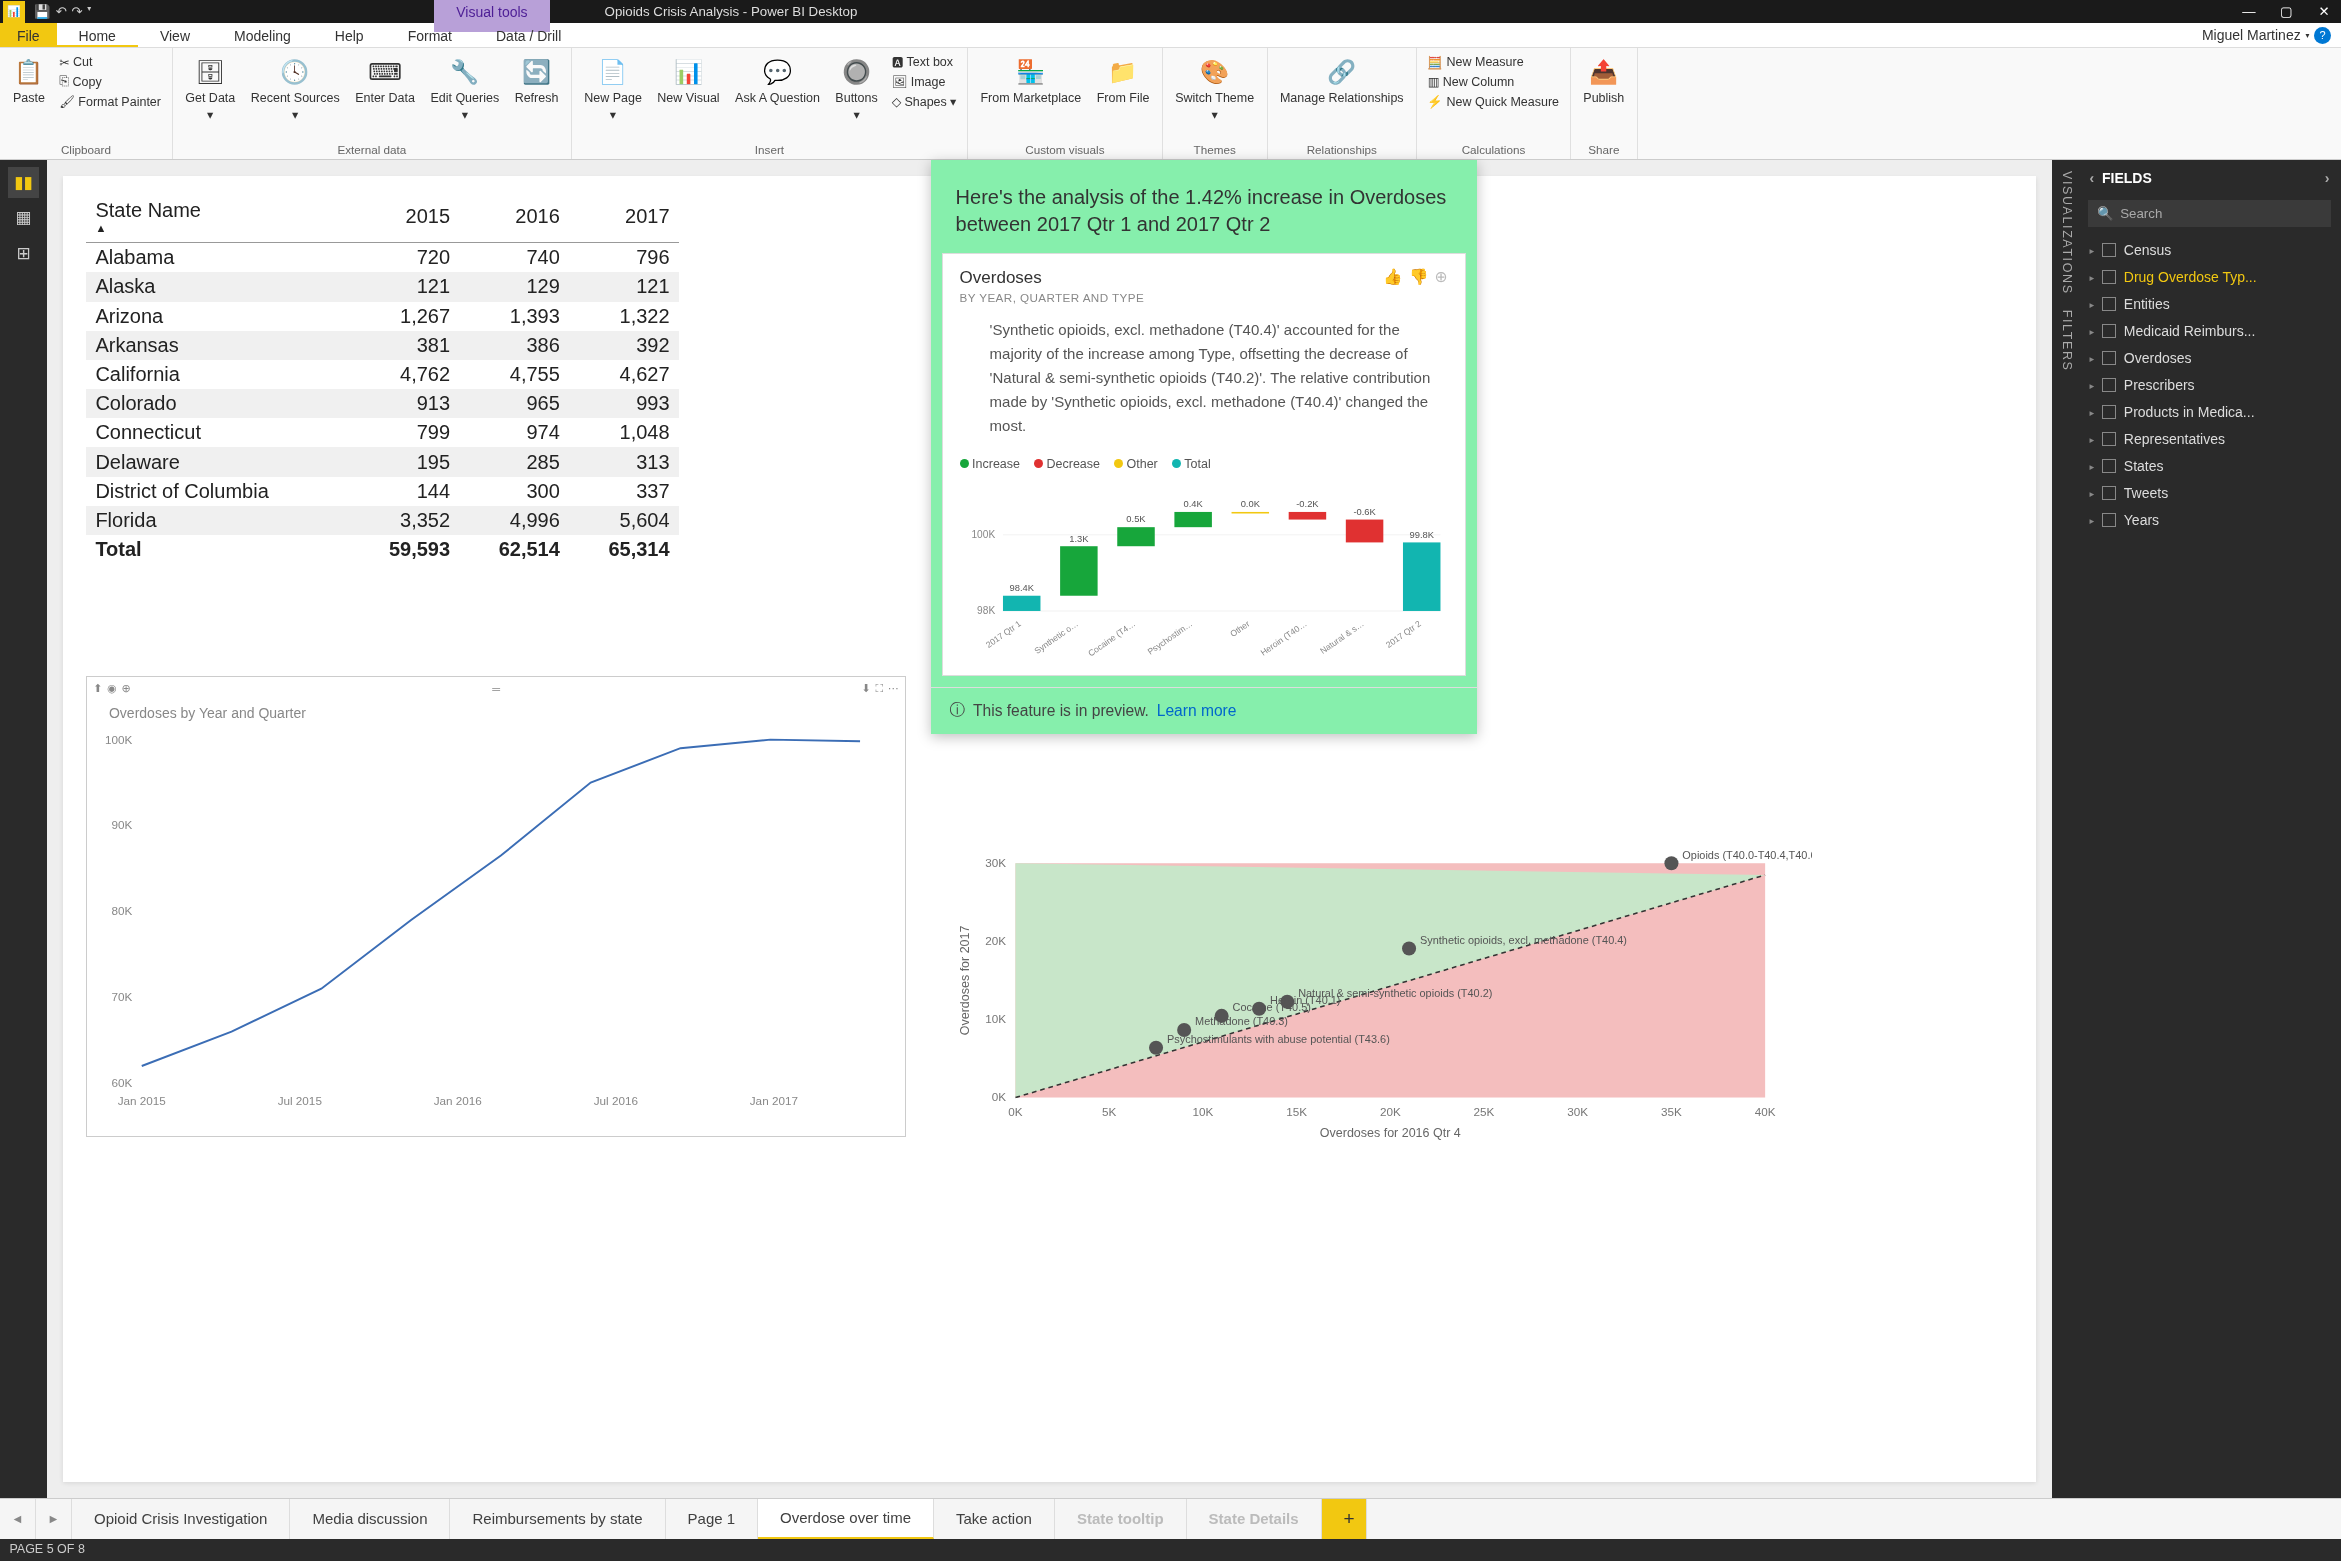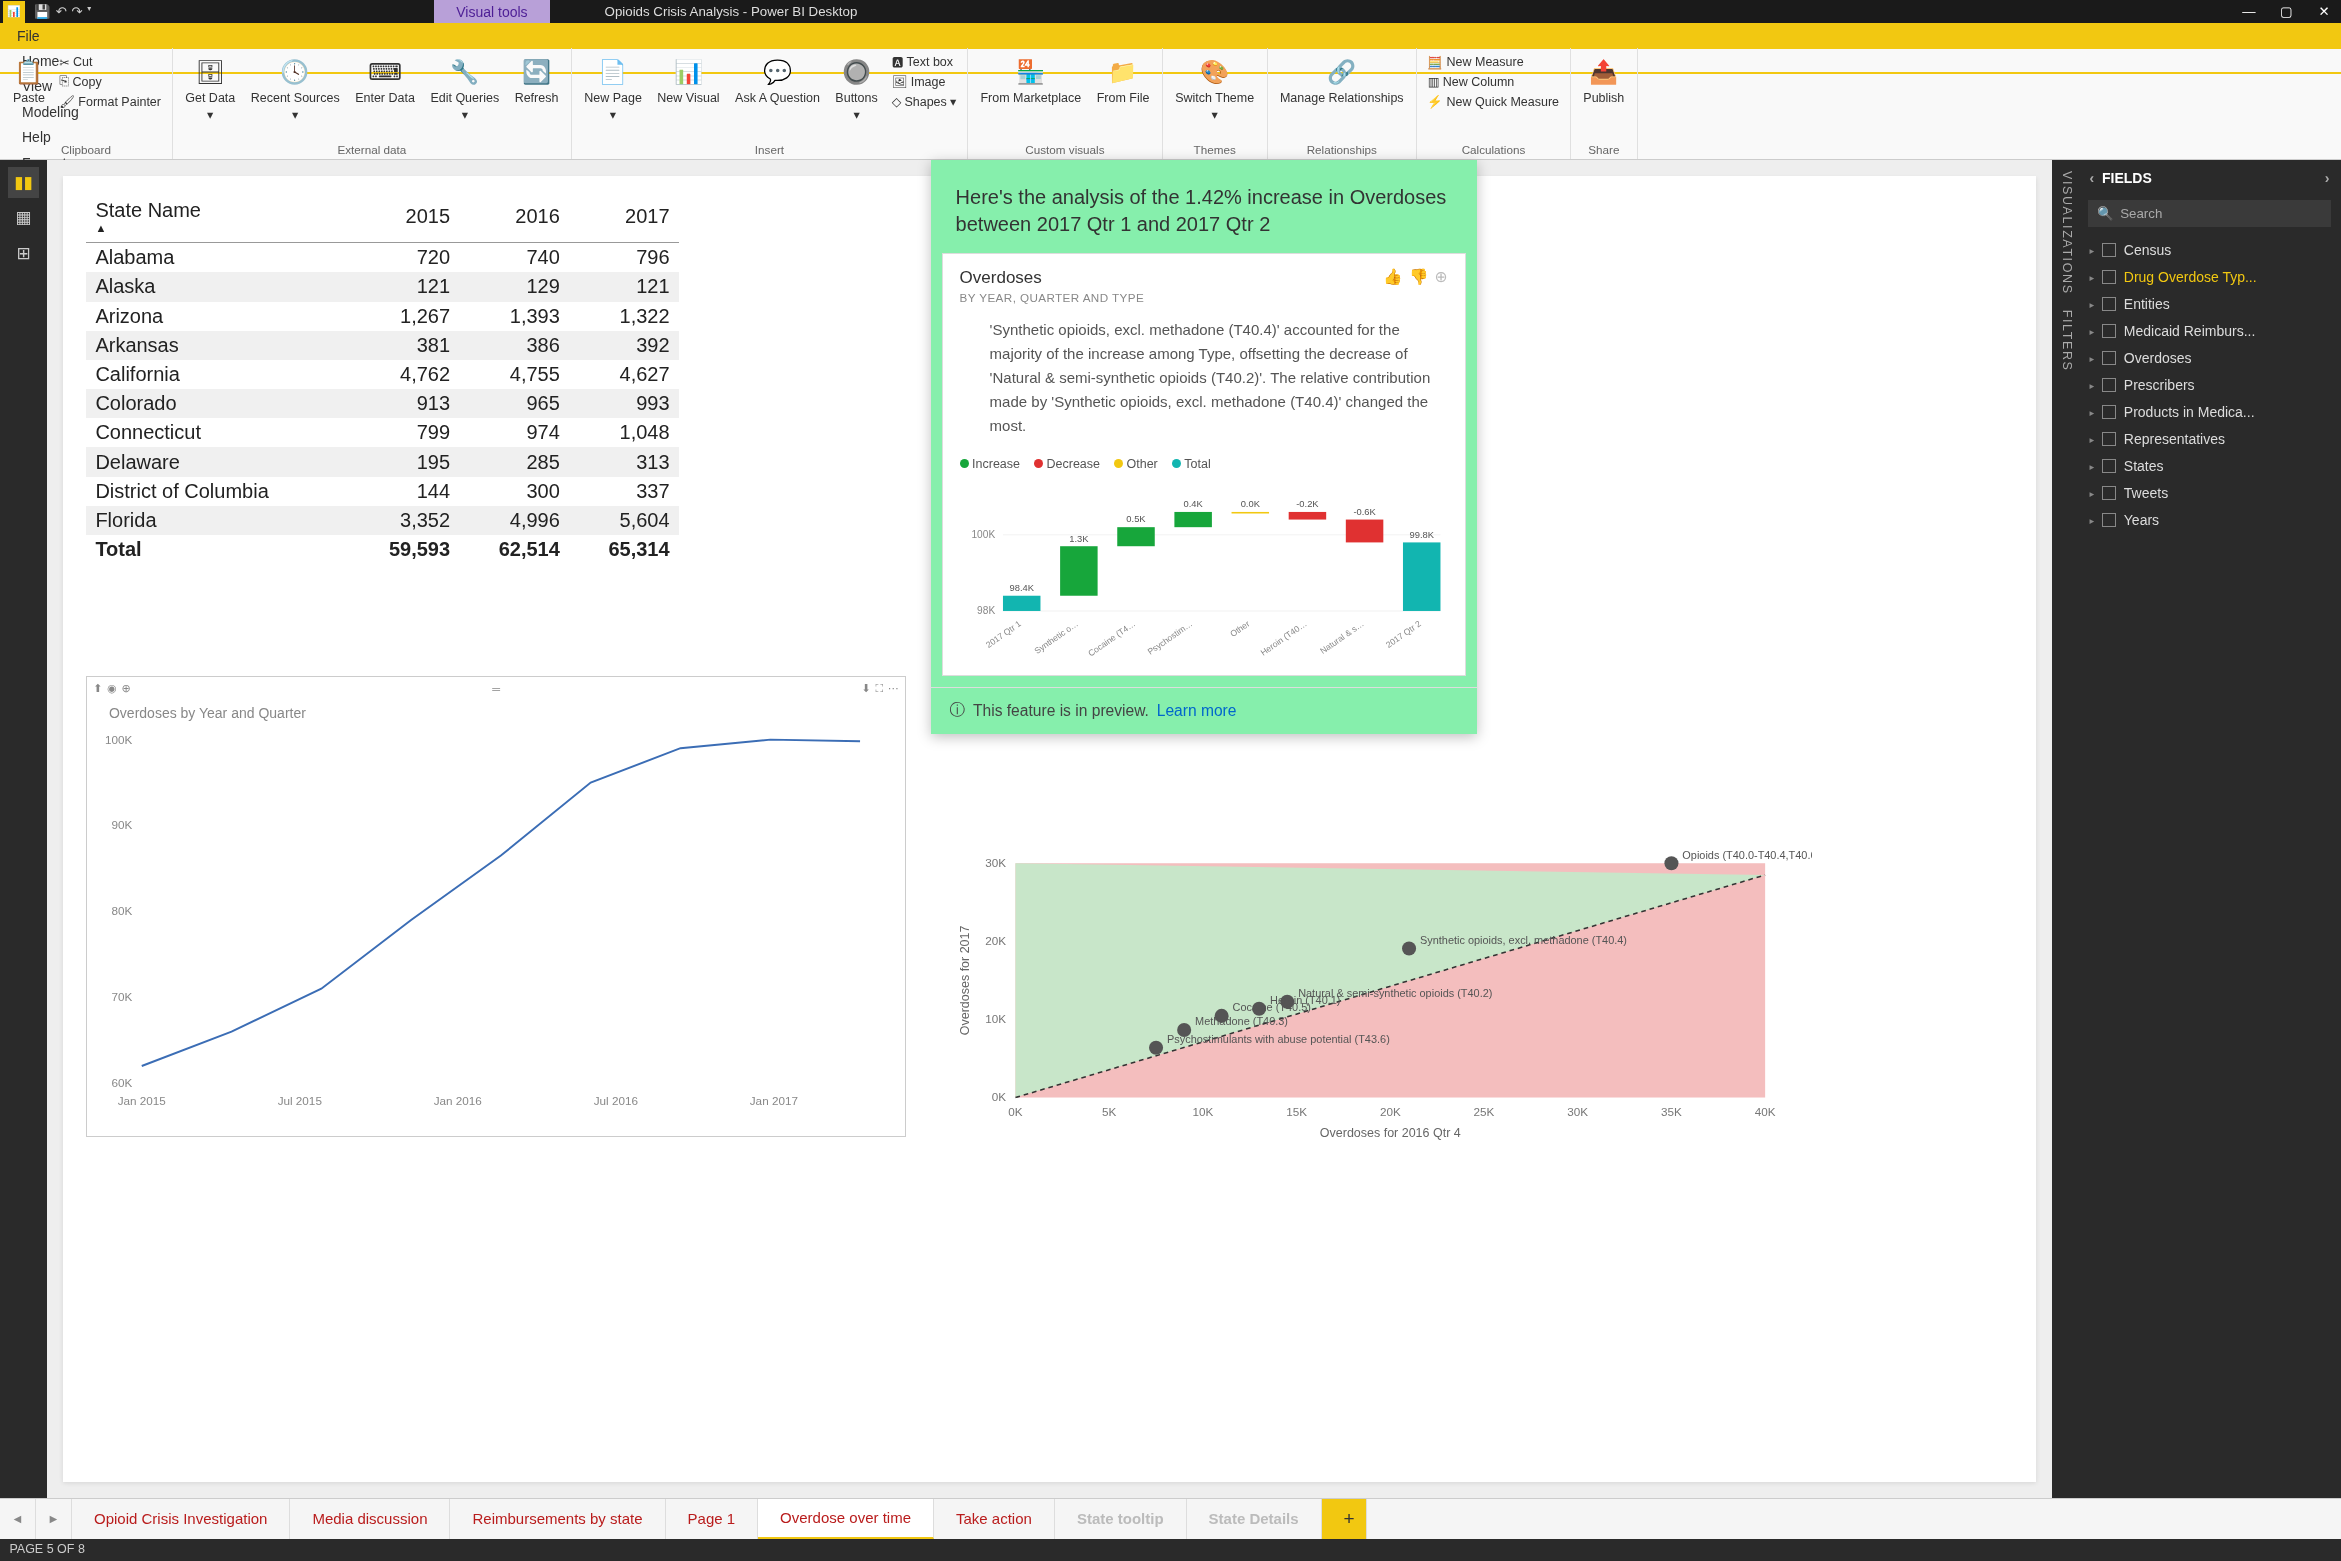--- a/index.html
+++ b/index.html
@@ -9,21 +9,21 @@
     .title-bar { height: 23.4px; background: #1a1a1a; display: flex; align-items: center; color: #fff; font-size: 13.3px; }
     .title-bar .app-icon { width: 22px; height: 22px; background: #f2c811; margin: 0 3.1px; display: flex; align-items: center; justify-content: center; font-size: 11px; color: #000; }
     .title-bar .qat { display: flex; gap: 4.7px; margin-left: 6.2px; }
     .title-bar .qat span { color: #ccc; cursor: pointer; }
     .visual-tools { background: #b8a0d8; padding: 12px 22px; color: #4c1d95; margin-left: 343px; font-size: 14px; }
     .title-text { margin-left: 55px; color: #ddd; }
     .window-controls { margin-left: auto; display: flex; gap: 1.6px; }
     .window-controls span { width: 36px; height: 23.4px; display: flex; align-items: center; justify-content: center; cursor: pointer; color: #fff; }
     
     
-    .ribbon-tabs { height: 25px; background: #fff; display: flex; border-bottom: 0.8px solid #ddd; flex-direction: column; }
+    .ribbon-tabs { height: 25px; background: #fff; display: flex; border-bottom: 0.8px solid #ddd; }
     .file-tab { background: #f2c811; color: #333; padding: 4.7px 17px; font-size: 14px; }
     .ribbon-tab { padding: 4.7px 22px; font-size: 14px; color: #333; cursor: pointer; }
     .ribbon-tab.active { border-bottom: 2.3px solid #f2c811; padding-bottom: 2.3px; }
     .user-name { margin-left: auto; padding: 4.7px 11px; font-size: 14px; color: #333; display: flex; align-items: center; gap: 4.7px; }
     .help-icon { width: 17px; height: 17px; border-radius: 50%; background: #0078d4; color: #fff; display: flex; align-items: center; justify-content: center; font-size: 11px; }
     
     
     .ribbon { height: 112px; background: #f9f9f9; border-bottom: 0.8px solid #ccc; display: flex; }
     .ribbon-group { padding: 4.7px 6.2px 0; border-right: 0.8px solid #e0e0e0; display: flex; flex-direction: column; }
     .ribbon-group-content { flex: 1; display: flex; gap: 3.1px; align-items: flex-start; }
@@ -85,21 +85,21 @@
     .fields-title { flex: 1; margin-left: 7.8px; }
     .search-box { margin: 4.7px 11px 9.4px; background: #3a3a3a; padding: 6.2px 9.4px; display: flex; align-items: center; gap: 6.2px; font-size: 13.3px; color: #aaa; }
     .field-item { display: flex; align-items: center; gap: 7.8px; padding: 5.5px 12.5px; font-size: 14px; cursor: pointer; }
     .field-item.active { color: #f2c811; }
     .field-item .arrow { font-size: 9.4px; color: #888; }
     .field-item .tbl-icn { width: 14px; height: 14px; border: 0.8px solid #888; display: inline-flex; font-size: 7.8px; }
     
     
     .report-tabs { height: 41px; background: #f5f5f5; border-top: 0.8px solid #ccc; display: flex; align-items: center; }
     .tab-nav { width: 36px; height: 100%; display: flex; align-items: center; justify-content: center; cursor: pointer; border-right: 0.8px solid #ddd; color: #888; }
-    .report-tab { padding: 0 22px; height: 100%; display: flex; align-items: center; font-size: 15px; color: #b91c1c; cursor: pointer; border-right: 0.8px solid #ddd; }
+    .report-tab { padding: 0 22px; height: 100%; display: flex; align-items: center; font-size: 15px; color: #404040; cursor: pointer; border-right: 0.8px solid #ddd; }
     .report-tab.active { background: #fff; border-bottom: 2.3px solid #f2c811; }
     .report-tab.hidden { color: #bbb; font-weight: bold; }
     .add-tab { width: 36px; background: #f2c811; color: #333; font-size: 19px; }
     
     .status-bar { height: 22px; background: #2a2a2a; color: #ccc; font-size: 12.5px; padding: 3.1px 9.4px; }
   </style>
 </head>
 <body>
 
 <div class="title-bar">

